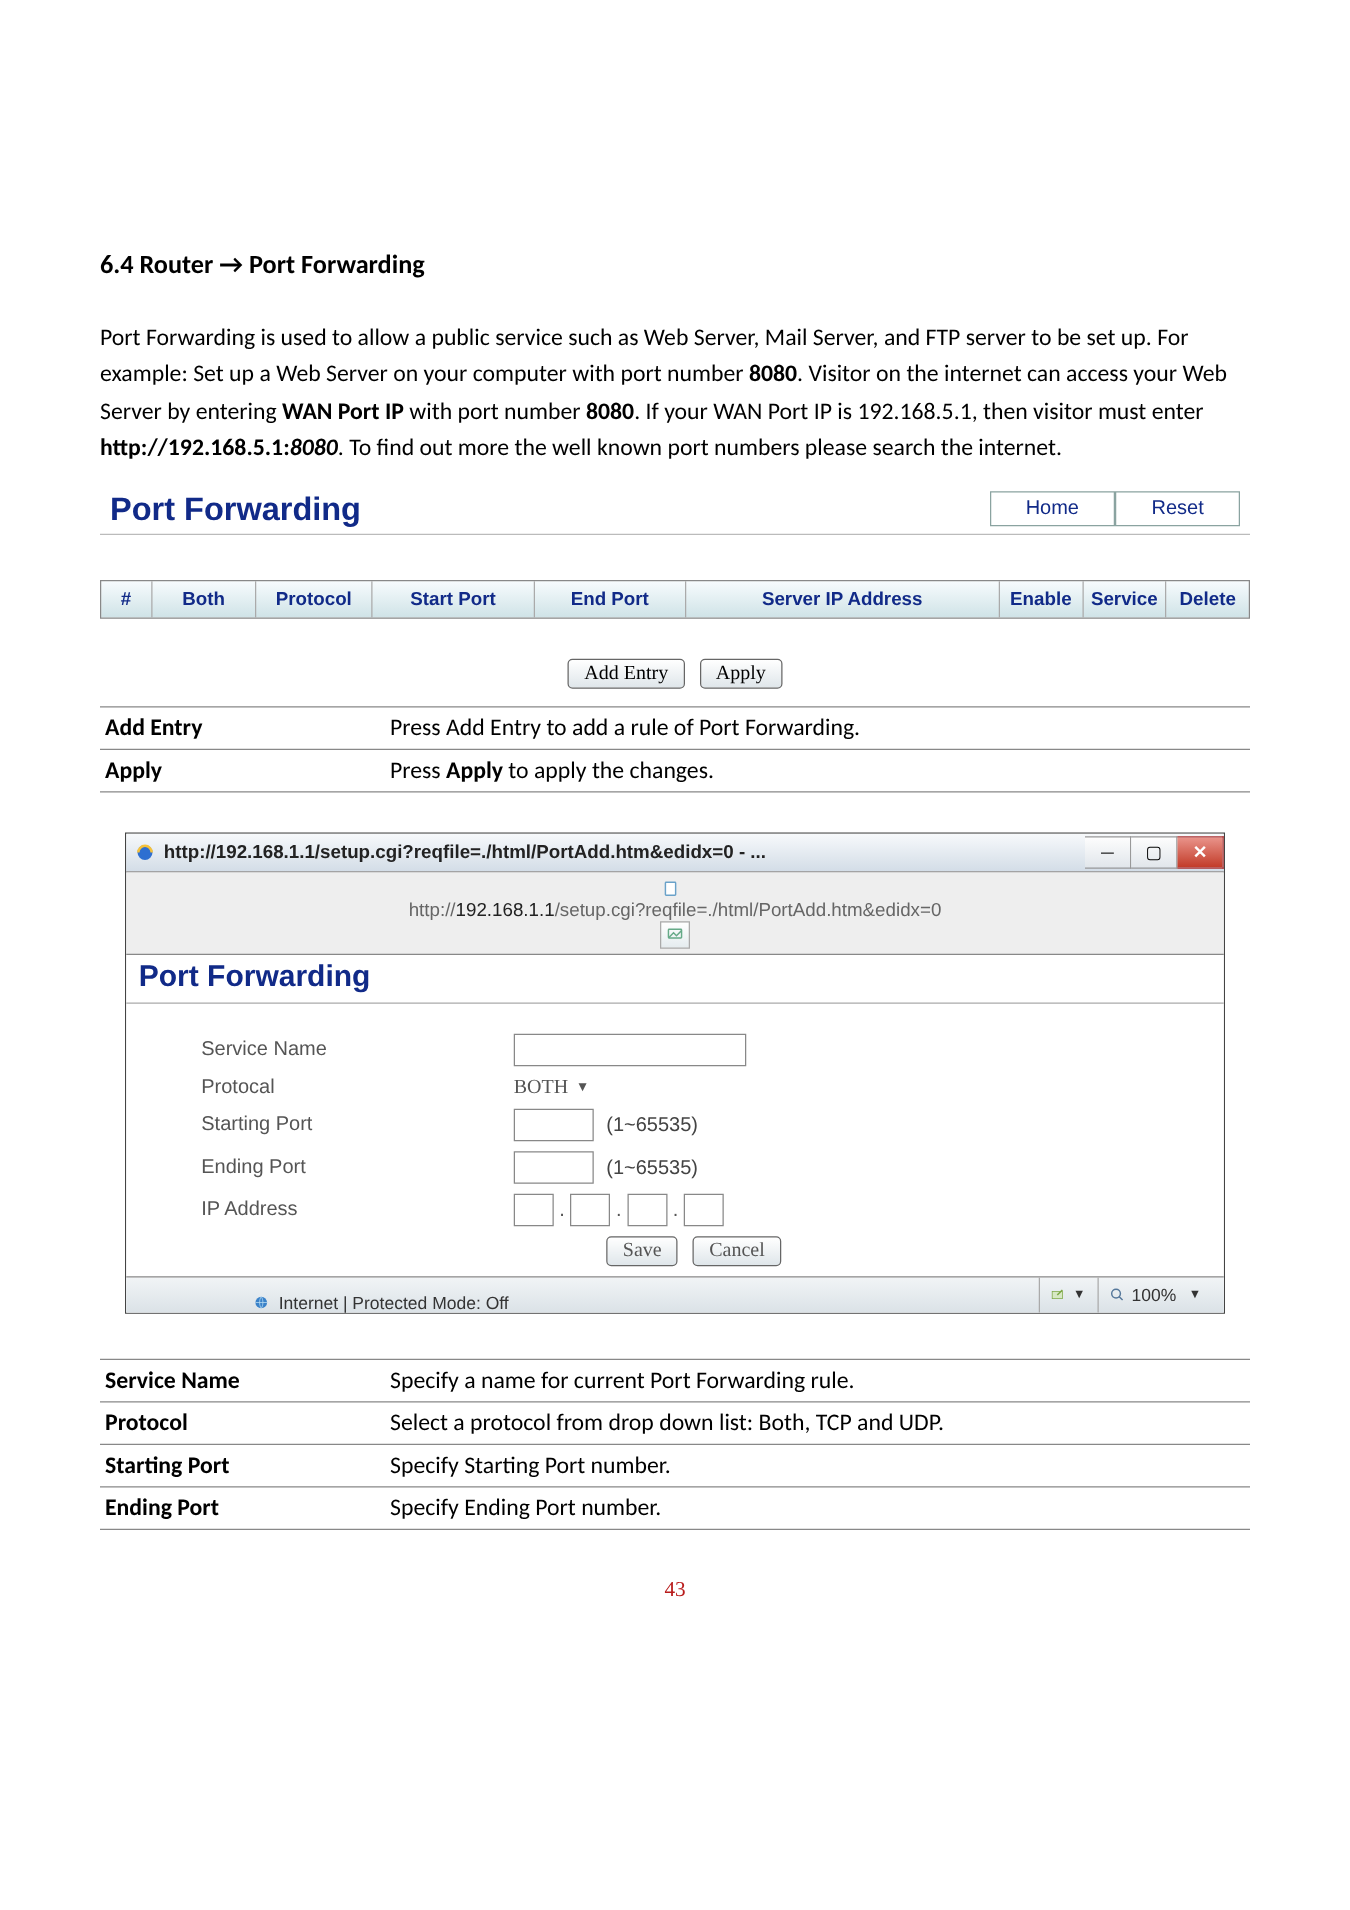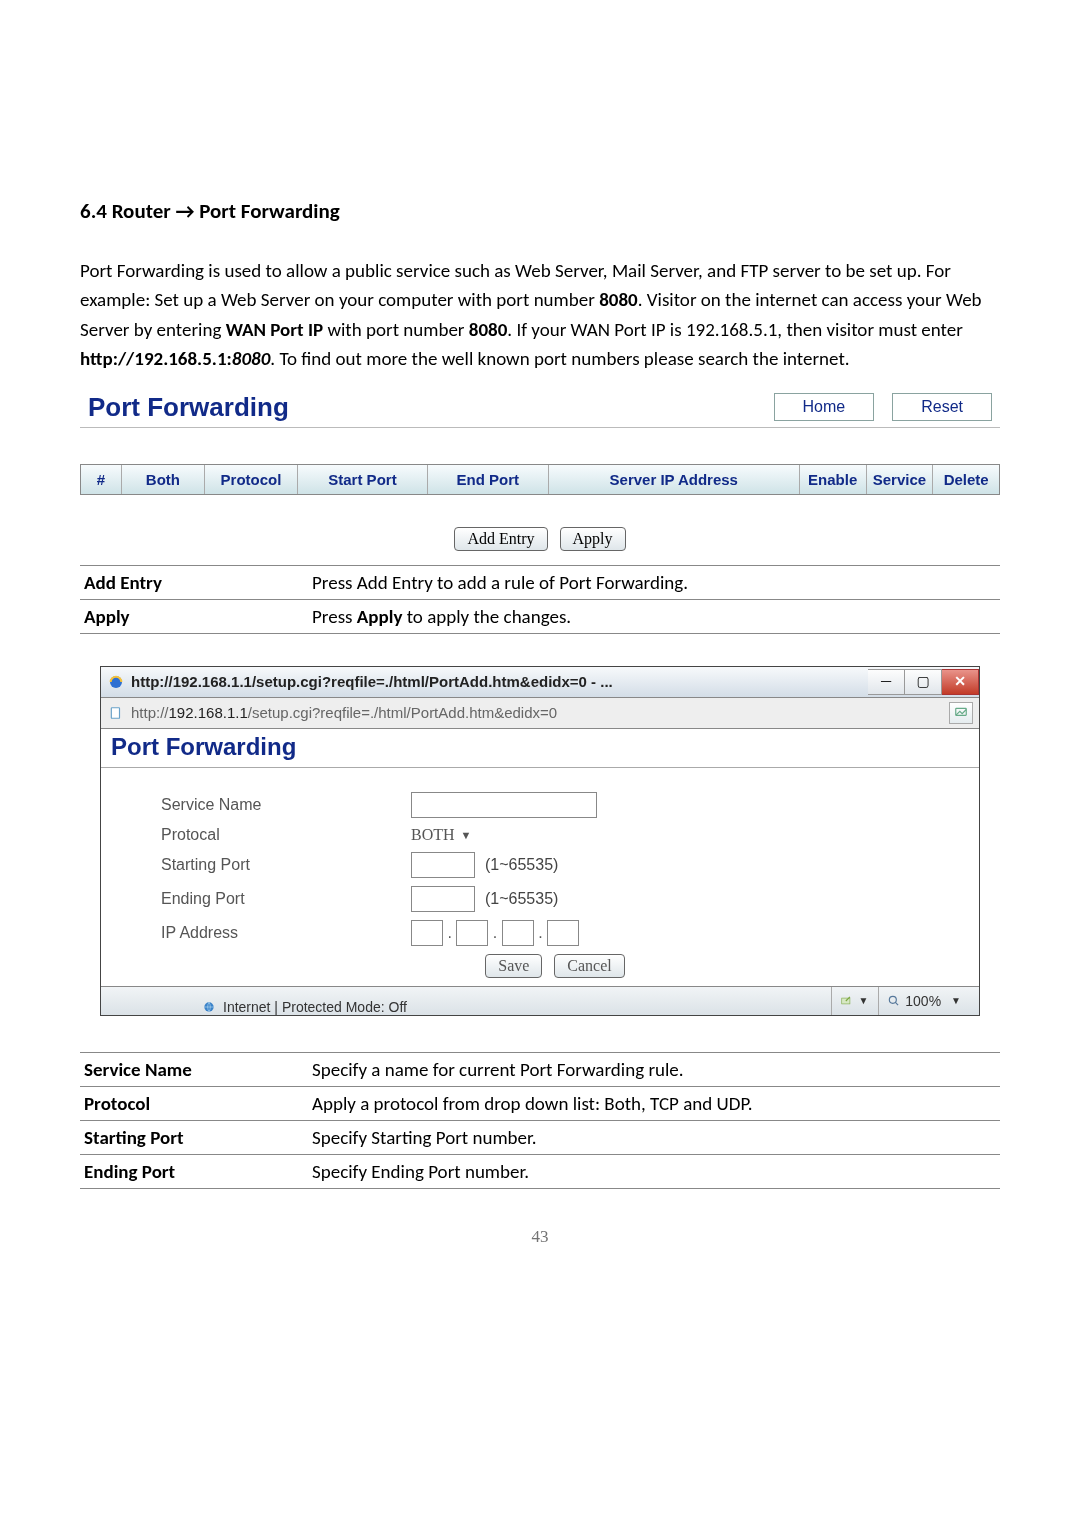--- a/index.html
+++ b/index.html
@@ -40,21 +40,20 @@
     }
     .pf-title {
       font-family: Verdana, Arial, sans-serif;
       font-weight: 700;
       font-size: 26px;
       color: #112a88;
       padding-left: 8px;
     }
     .top-buttons {
       display: flex;
-      gap: 18px;
       padding-right: 8px;
       padding-left: 33px;
     }
     .topbtn {
       border: 1px solid #8aa3a0;
       font-family: Verdana, Arial, sans-serif;
       font-size: 16px;
       color: #112a88;
       padding: 4px 28px;
       cursor: pointer;
@@ -159,20 +158,21 @@
       color: #fff;
       font-weight: 700;
       border-color: #a33;
     }
     .addr-row {
       display: flex;
       align-items: center;
       padding: 4px 6px;
       background: #eee;
       border-bottom: 1px solid #888;
+      flex-direction: column;
     }
     .addr-row .ie-small {
       width: 18px; height: 18px; margin-right: 6px;
       display: inline-flex; align-items: center; justify-content: center;
     }
     .addr-row .addr-text {
       font-family: "Segoe UI", Arial, sans-serif;
       font-size: 15px;
       color: #666;
       flex: 1;
@@ -254,21 +254,21 @@
       height: 28px;
       display: flex; align-items: center; gap: 4px;
     }
 
     .desc2-wrap { margin-top: 36px; }
 
     .pg-num {
       text-align: center;
       font-family: "Times New Roman", serif;
       font-size: 17px;
-      color: #737373;
+      color: #b91c1c;
       margin-top: 38px;
     }
   </style>
 </head>
 <body>
 
 <div class="page">
   <div class="heading">6.4 Router → Port Forwarding</div>
 
   <div class="para">
@@ -426,21 +426,21 @@
 
   <div class="desc2-wrap">
     <table class="desc-table">
       <tbody>
           <tr>
         <td class="l">Service Name</td>
         <td>Specify a name for current Port Forwarding rule.</td>
       </tr>
       <tr>
         <td class="l">Protocol</td>
-        <td>Apply a protocol from drop down list: Both, TCP and UDP.</td>
+        <td>Select a protocol from drop down list: Both, TCP and UDP.</td>
       </tr>
       <tr>
         <td class="l">Starting Port</td>
         <td>Specify Starting Port number.</td>
       </tr>
       <tr>
         <td class="l">Ending Port</td>
         <td>Specify Ending Port number.</td>
       </tr>
     </tbody>

